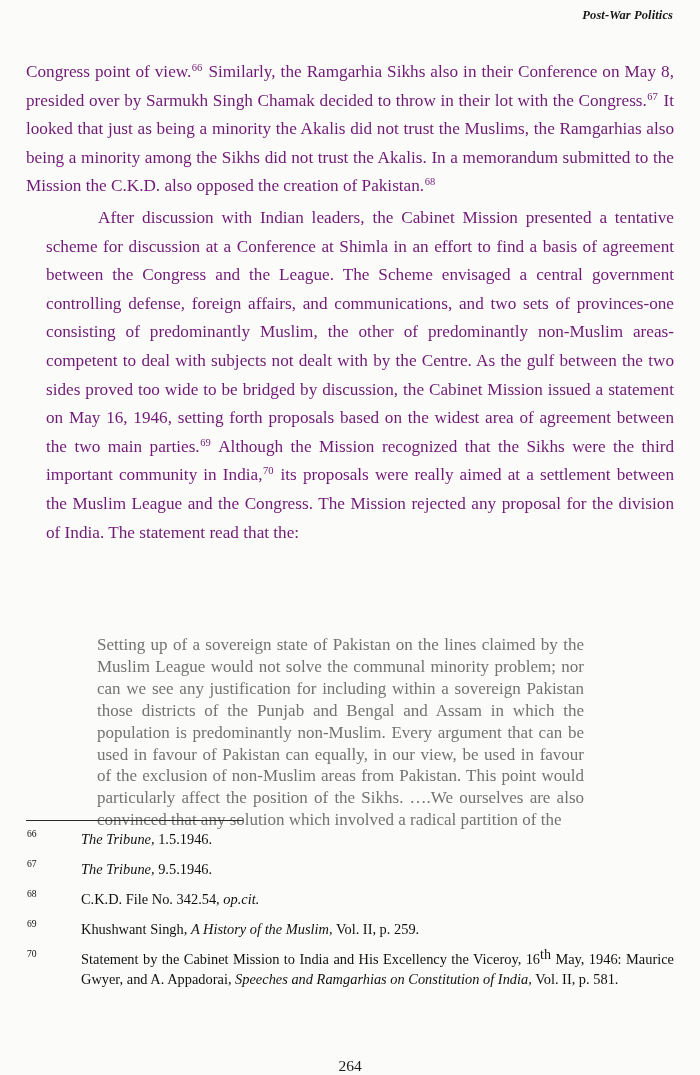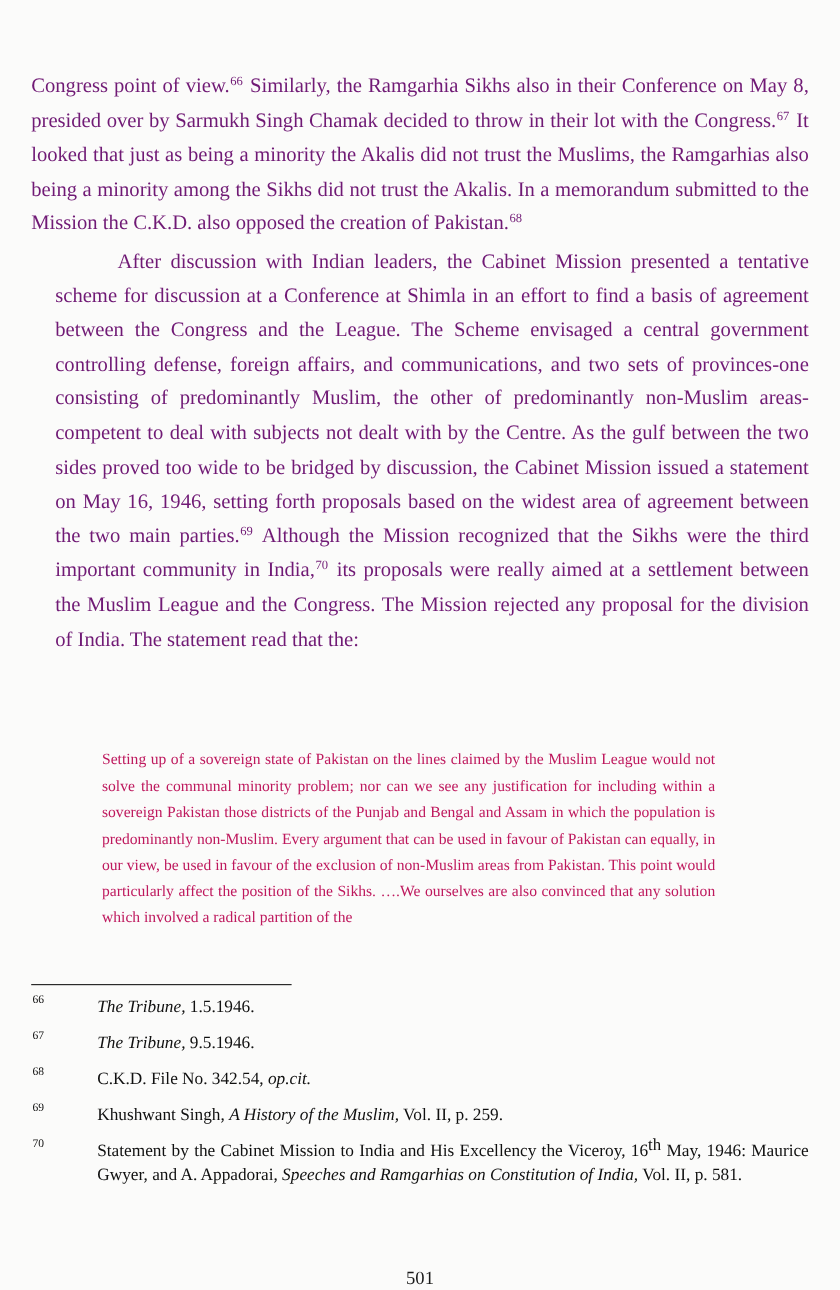--- a/index.html
+++ b/index.html
@@ -68,26 +68,26 @@
   }
 
   
   .quote-block {
     position: absolute;
     top: 618px;
     left: 81px;
     width: 519px;
   }
   p.quote {
-    margin: 4px;
+    margin: 16px;
     text-align: justify;
     text-justify: inter-word;
-    font-size: 13px;
+    font-size: 17px;
     line-height: 21.9px;
-    color: #be185d;
+    color: #737373;
   }
 
   
   .footnote-area {
     position: absolute;
     top: 820px;
     left: 26px;
     width: 648px;
   }
   .footnote-rule {
@@ -131,20 +131,21 @@
     text-align: center;
     font-size: 15.5px;
     color: #1a1a1a;
   }
 </style>
 </head>
 <body>
 
 <div class="page">
 
+  <div class="running-header">Post-War Politics</div>
 
   <div class="body-block">
       <p class="para">Congress point of view.<sup class="fn">66</sup> Similarly, the Ramgarhia Sikhs also in their Conference on May 8, presided over by Sarmukh Singh Chamak decided to throw in their lot with the Congress.<sup class="fn">67</sup> It looked that just as being a minority the Akalis did not trust the Muslims, the Ramgarhias also being a minority among the Sikhs did not trust the Akalis. In a memorandum submitted to the Mission the C.K.D. also opposed the creation of Pakistan.<sup class="fn">68</sup></p>
       <p class="para indented">After discussion with Indian leaders, the Cabinet Mission presented a tentative scheme for discussion at a Conference at Shimla in an effort to find a basis of agreement between the Congress and the League. The Scheme envisaged a central government controlling defense, foreign affairs, and communications, and two sets of provinces-one consisting of predominantly Muslim, the other of predominantly non-Muslim areas-competent to deal with subjects not dealt with by the Centre. As the gulf between the two sides proved too wide to be bridged by discussion, the Cabinet Mission issued a statement on May 16, 1946, setting forth proposals based on the widest area of agreement between the two main parties.<sup class="fn">69</sup> Although the Mission recognized that the Sikhs were the third important community in India,<sup class="fn">70</sup> its proposals were really aimed at a settlement between the Muslim League and the Congress. The Mission rejected any proposal for the division of India. The statement read that the:</p>
     </div>
 
   <div class="quote-block">
     <p class="quote">Setting up of a sovereign state of Pakistan on the lines claimed by the Muslim League would not solve the communal minority problem; nor can we see any justification for including within a sovereign Pakistan those districts of the Punjab and Bengal and Assam in which the population is predominantly non-Muslim. Every argument that can be used in favour of Pakistan can equally, in our view, be used in favour of the exclusion of non-Muslim areas from Pakistan. This point would particularly affect the position of the Sikhs. ….We ourselves are also convinced that any solution which involved a radical partition of the</p>
   </div>
 
@@ -152,15 +153,15 @@
     <div class="footnote-rule"></div>
     <div id="footnote-list">
         <div class="footnote"><span class="fn-num">66</span><i>The Tribune,</i> 1.5.1946.<span></span></div>
         <div class="footnote"><span class="fn-num">67</span><i>The Tribune,</i> 9.5.1946.<span></span></div>
         <div class="footnote"><span class="fn-num">68</span>C.K.D. File No. 342.54, <i>op.cit.</i><span></span></div>
         <div class="footnote"><span class="fn-num">69</span>Khushwant Singh, <i>A History of the Muslim,</i> Vol. II, p. 259.<span></span></div>
         <div class="footnote"><span class="fn-num">70</span>Statement by the Cabinet Mission to India and His Excellency the Viceroy, 16<sup class="ord">th</sup> May, 1946: Maurice Gwyer, and A. Appadorai, <i>Speeches and Ramgarhias on Constitution of India,</i> Vol. II,  p. 581.<span></span></div>
       </div>
   </div>
 
-  <div class="page-number">501</div>
+  <div class="page-number">264</div>
 
 </div>
 
 </body></html>

